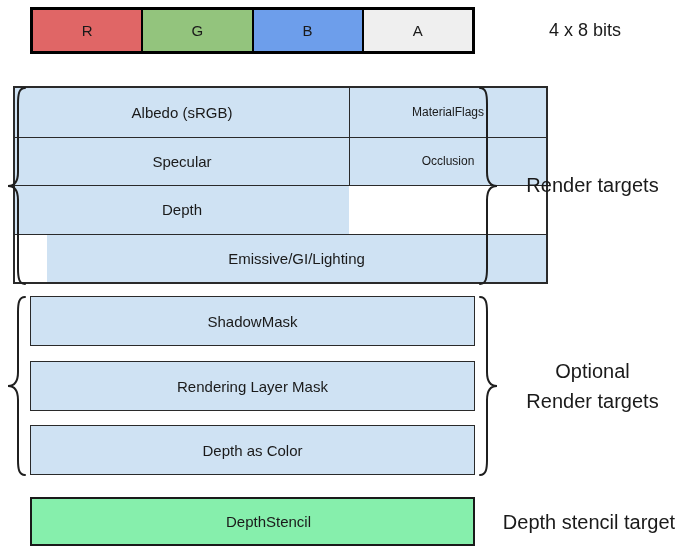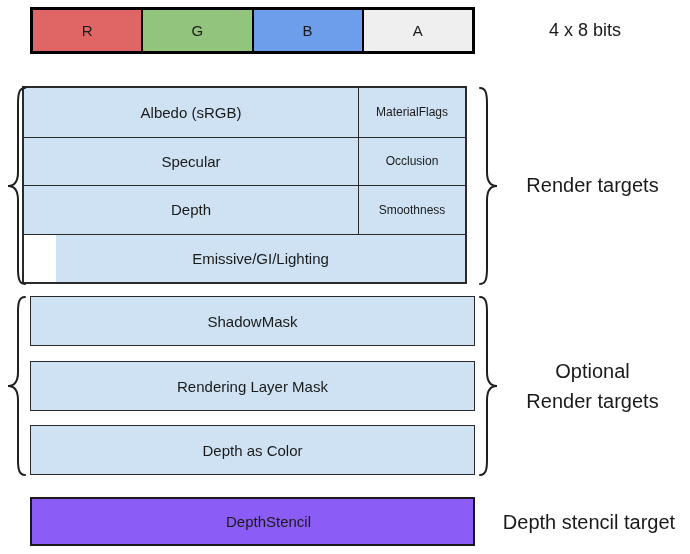--- a/index.html
+++ b/index.html
@@ -29,21 +29,21 @@
   .format-cell + .format-cell { border-left: 2px solid #000; }
 
   .bits-label {
     left: 480px; top: 7px; width: 210px; height: 47px;
     display: flex; align-items: center; justify-content: center;
     font-size: 18px;
   }
 
   
   .rt-table {
-    left: 22px; top: 86px; width: 445px; height: 198px;
+    left: 13px; top: 86px; width: 535px; height: 198px;
     border: 2px solid #2a2a2a;
     display: grid;
     grid-template-rows: repeat(4, 1fr);
   }
   .rt-row { display: grid; grid-template-columns: 334px 1fr; }
   .rt-row.full { grid-template-columns: 1fr; padding-left: 32px; }
   .rt-row + .rt-row { border-top: 1.5px solid #2a2a2a; }
   .rt-cell {
     background: #cfe2f3;
     display: flex; align-items: center; justify-content: center;
@@ -117,21 +117,20 @@
     <div class="rt-row">
       <div class="rt-cell">Albedo (sRGB)</div>
       <div class="rt-cell alpha">MaterialFlags</div>
     </div>
     <div class="rt-row">
       <div class="rt-cell">Specular</div>
       <div class="rt-cell alpha">Occlusion</div>
     </div>
     <div class="rt-row">
       <div class="rt-cell">Depth</div>
-      <div class="rt-cell alpha">Smoothness</div>
     </div>
     <div class="rt-row full">
       <div class="rt-cell">Emissive/GI/Lighting</div>
     </div>
   </div>
 
   <svg class="abs brace" style="left:5px; top:86px;" width="22" height="200">
     <path d="M 20 2 C 14 2, 13 8, 13 18 L 13 86 C 13 94, 11 100, 3 100 C 11 100, 13 106, 13 114 L 13 182 C 13 192, 14 198, 20 198"></path>
   </svg>
   <svg class="abs brace" style="left:478px; top:86px;" width="22" height="200">
@@ -147,16 +146,16 @@
     <path d="M 20 2 C 14 2, 13 8, 13 17 L 13 77 C 13 85, 11 91, 3 91 C 11 91, 13 97, 13 105 L 13 165 C 13 174, 14 180, 20 180"></path>
   </svg>
   <svg class="abs brace" style="left:478px; top:295px;" width="22" height="182">
     <path d="M 2 2 C 8 2, 9 8, 9 17 L 9 77 C 9 85, 11 91, 19 91 C 11 91, 9 97, 9 105 L 9 165 C 9 174, 8 180, 2 180"></path>
   </svg>
   <div class="abs side-label label-opt">
     <span>Optional</span>
     <span>Render targets</span>
   </div>
 
-  <div class="abs ds-box" style="background-color: #8b5cf6; padding-left: 32px;">DepthStencil</div>
+  <div class="abs ds-box" style="background-color: #86efac; padding-left: 32px;">DepthStencil</div>
   <div class="abs side-label label-ds">Depth stencil target</div>
 
 </div>
 
 </body></html>

